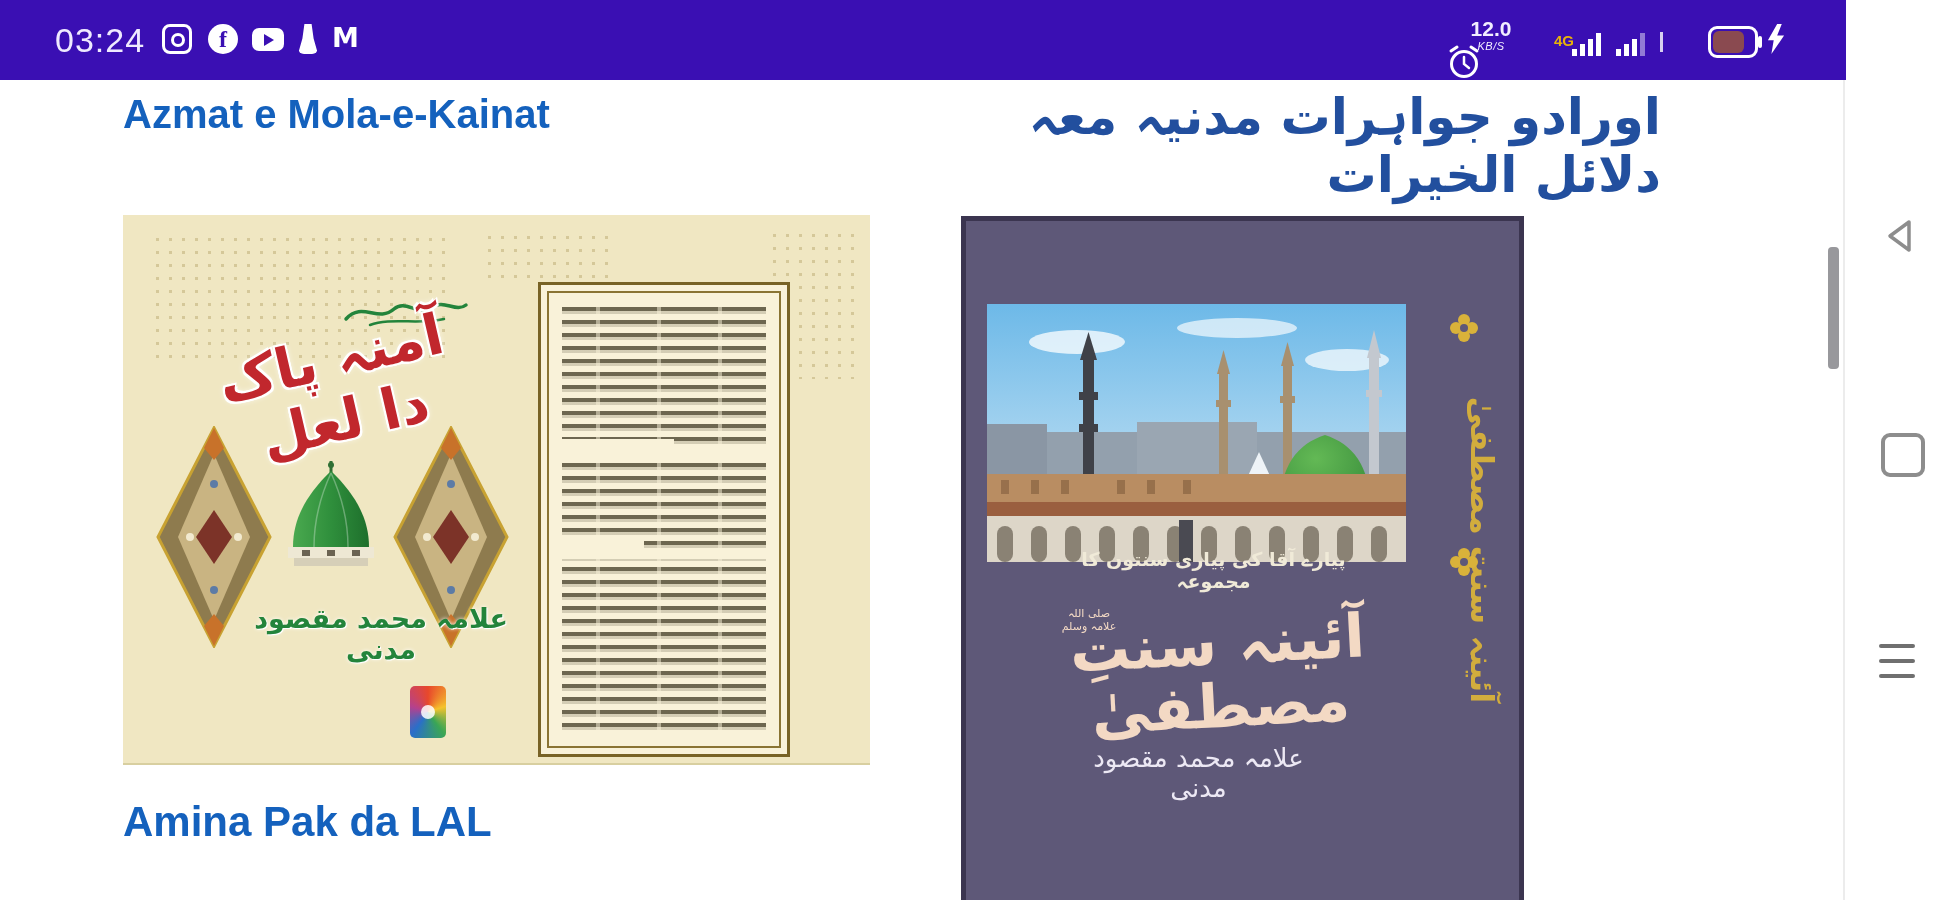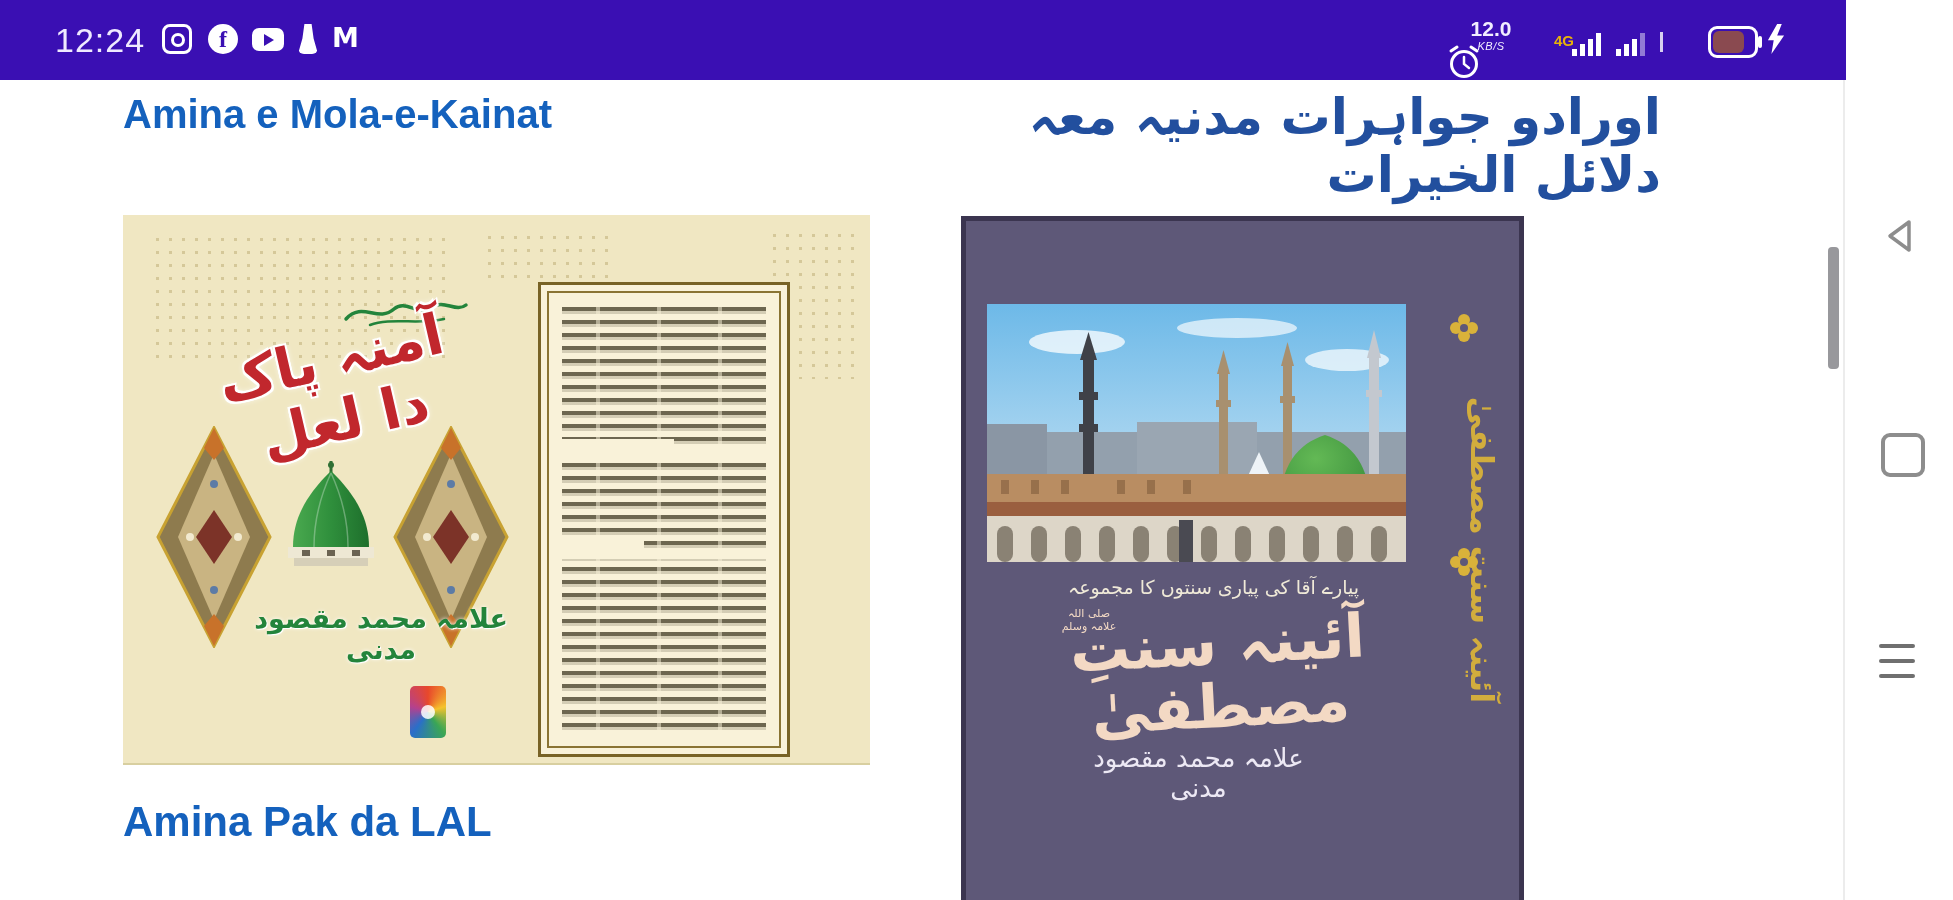--- a/index.html
+++ b/index.html
@@ -85,39 +85,39 @@
   .pgap4{left:0;top:57%;width:100%;height:10px;}
 
   
   .coverR{position:absolute;left:961px;top:216px;width:563px;height:690px;background:#5e5878;
           box-shadow:inset 0 0 0 5px #3b3550;cursor:pointer;}
   .photo{position:absolute;left:26px;top:88px;width:419px;height:258px;}
   .spineText{position:absolute;left:540px;top:24px;width:620px;transform:rotate(90deg);transform-origin:0 0;
              direction:rtl;text-align:center;font-family:"DejaVu Sans",sans-serif;font-size:32px;font-weight:bold;
              color:#d9b23a;letter-spacing:2px;opacity:.95;}
   .spineOrn{position:absolute;left:487px;}
-  .tagline{position:absolute;left:80px;top:360px;width:345px;text-align:center;direction:rtl;
-           font-family:"DejaVu Sans",sans-serif;font-size:19px;color:#f0ead8;}
+  .tagline{position:absolute;left:80px;top:332px;width:345px;text-align:center;direction:rtl;
+           font-family:"DejaVu Sans",sans-serif;font-size:19px;color:#f0ead8;font-weight:bold;}
   .titleBig{position:absolute;left:88px;top:396px;width:340px;text-align:center;direction:rtl;
             font-family:"DejaVu Sans",sans-serif;font-size:60px;font-weight:bold;color:#f3d9c4;
             transform:rotate(-3deg);line-height:1.05;}
   .honor{position:absolute;left:96px;top:392px;width:64px;font-family:"DejaVu Sans",sans-serif;
          font-size:11px;color:#f3d9c4;direction:rtl;text-align:center;line-height:1.15;}
   .authorR{position:absolute;left:110px;top:527px;width:255px;text-align:center;direction:rtl;
            font-family:"DejaVu Sans",sans-serif;font-size:26px;color:#ece8f4;}
   .pubGold{position:absolute;left:80px;top:604px;width:345px;text-align:center;direction:rtl;
            font-family:"DejaVu Sans",sans-serif;font-size:31px;font-weight:bold;color:#d9b23a;}
 </style>
 </head>
 <body>
 
 <div id="screen">
 
   <div class="statusbar">
-    <div class="sb-time">12:24</div>
+    <div class="sb-time">03:24</div>
     <span class="sb-ic ic-ig"></span>
     <span class="sb-ic ic-fb"></span>
     <span class="sb-ic ic-yt"></span>
     <span class="sb-ic ic-pawn"></span>
     <span class="sb-ic ic-m"></span>
 
     <svg class="sb-right" style="left:1445px;position:absolute;top:22px" width="38" height="38" viewBox="0 0 38 38">
       <circle cx="19" cy="21" r="12.5" fill="none" stroke="#ffffff" stroke-width="3"></circle>
       <path d="M19 14 v7 l5 4" fill="none" stroke="#ffffff" stroke-width="2.5" stroke-linecap="round"></path>
       <path d="M6 8 L12 4 M32 8 L26 4" stroke="#ffffff" stroke-width="3" stroke-linecap="round"></path>
@@ -144,21 +144,21 @@
     <div style="position:absolute;left:1660px;top:32px;width:3px;height:20px;background:#ffffff;opacity:.8"></div>
 
     <div class="battery">
         <div class="fill"></div>
       </div>
     <svg style="position:absolute;left:1766px;top:24px" width="20" height="30" viewBox="0 0 14 26">
       <path d="M8 0 L0 14 h5 L3 26 L14 10 h-6 L12 0 Z" fill="#ffffff"></path>
     </svg>
   </div>
 
-  <div class="h-left">Amina e Mola-e-Kainat</div>
+  <div class="h-left">Azmat e Mola-e-Kainat</div>
   <div class="h-right">اورادو جواہرات مدنیہ معہ دلائل الخیرات</div>
   <div class="h-bottom">Amina Pak da LAL</div>
 
   <div class="coverL">
     <div class="dots dots1"></div>
     <div class="dots dots2"></div>
     <div class="dots dots3"></div>
 
     <svg class="bismillah" width="130" height="34" viewBox="0 0 130 34">
       <path d="M6 24 C 22 6, 38 28, 54 14 C 66 4, 78 22, 92 12 C 104 4, 116 18, 126 10" fill="none" stroke="#23843b" stroke-width="3.5" stroke-linecap="round"></path>

